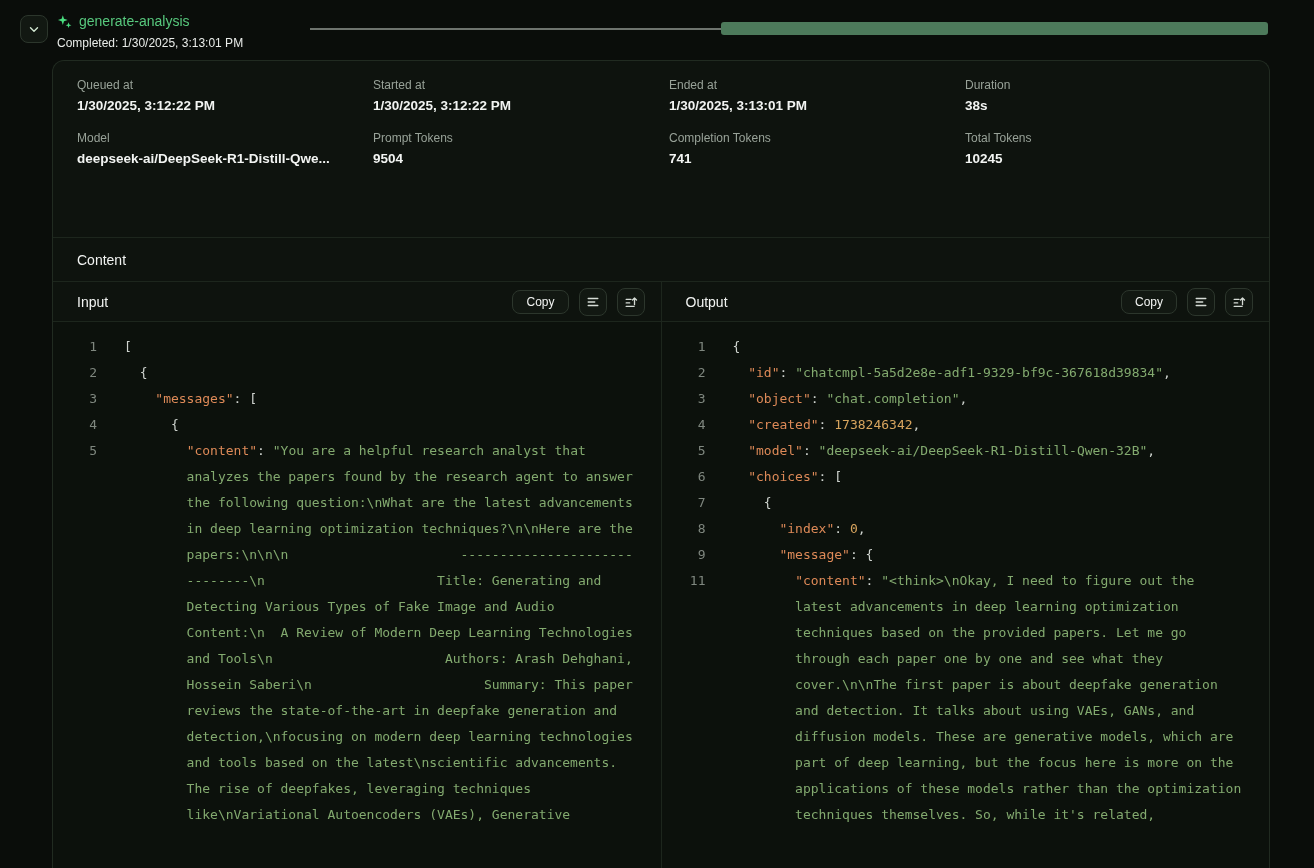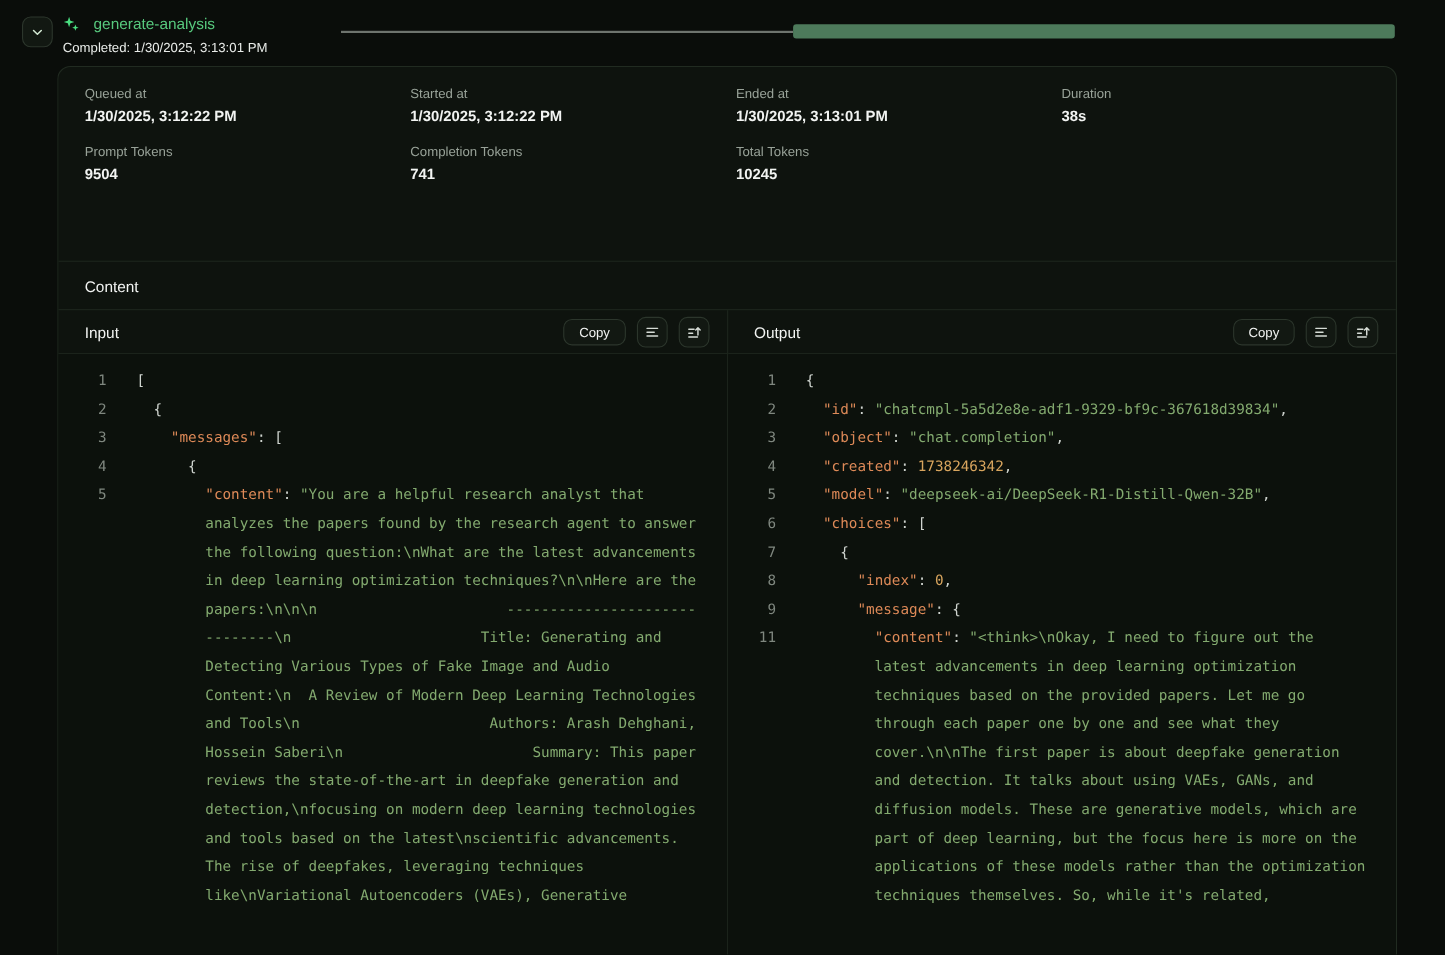--- a/index.html
+++ b/index.html
@@ -31,21 +31,21 @@
   .page{display:flex;flex-direction:column;height:868px}
 
   
   .topbar{position:relative;height:60px;flex:0 0 auto}
   .collapse-btn{
     position:absolute;left:20px;top:15px;width:28px;height:28px;
     border-radius:8px;background:var(--btn-bg);border:1px solid var(--btn-border);
     display:flex;align-items:center;justify-content:center;padding:0;cursor:pointer;
   }
   .step-head{position:absolute;left:57px;top:13px}
-  .step-title-row{display:flex;align-items:center;gap:13px;height:17px}
+  .step-title-row{display:flex;align-items:center;gap:7px;height:17px}
   .sparkles{display:flex}
   .step-title{color:var(--accent);font-size:14px;line-height:17px}
   .step-completed{color:#e9ece9;font-size:12px;margin-top:6px}
   .timeline-track{position:absolute;left:310px;top:28px;width:411px;height:2px;background:#6e746e}
   .timeline-bar{position:absolute;left:721px;top:22px;width:547px;height:13px;border-radius:3px;background:var(--bar);cursor:pointer}
 
   
   .card{
     flex:1;min-height:0;margin:0 44px 0 52px;
     background:var(--card-bg);
@@ -146,20 +146,24 @@
         </div>
         <div>
           <div class="info-label">Ended at</div>
           <div class="info-value">1/30/2025, 3:13:01 PM</div>
         </div>
         <div>
           <div class="info-label">Duration</div>
           <div class="info-value">38s</div>
         </div>
         <div>
+          <div class="info-label">Model</div>
+          <div class="info-value">deepseek-ai/DeepSeek-R1-Distill-Qwe...</div>
+        </div>
+        <div>
           <div class="info-label">Prompt Tokens</div>
           <div class="info-value">9504</div>
         </div>
         <div>
           <div class="info-label">Completion Tokens</div>
           <div class="info-value">741</div>
         </div>
         <div>
           <div class="info-label">Total Tokens</div>
           <div class="info-value">10245</div>

